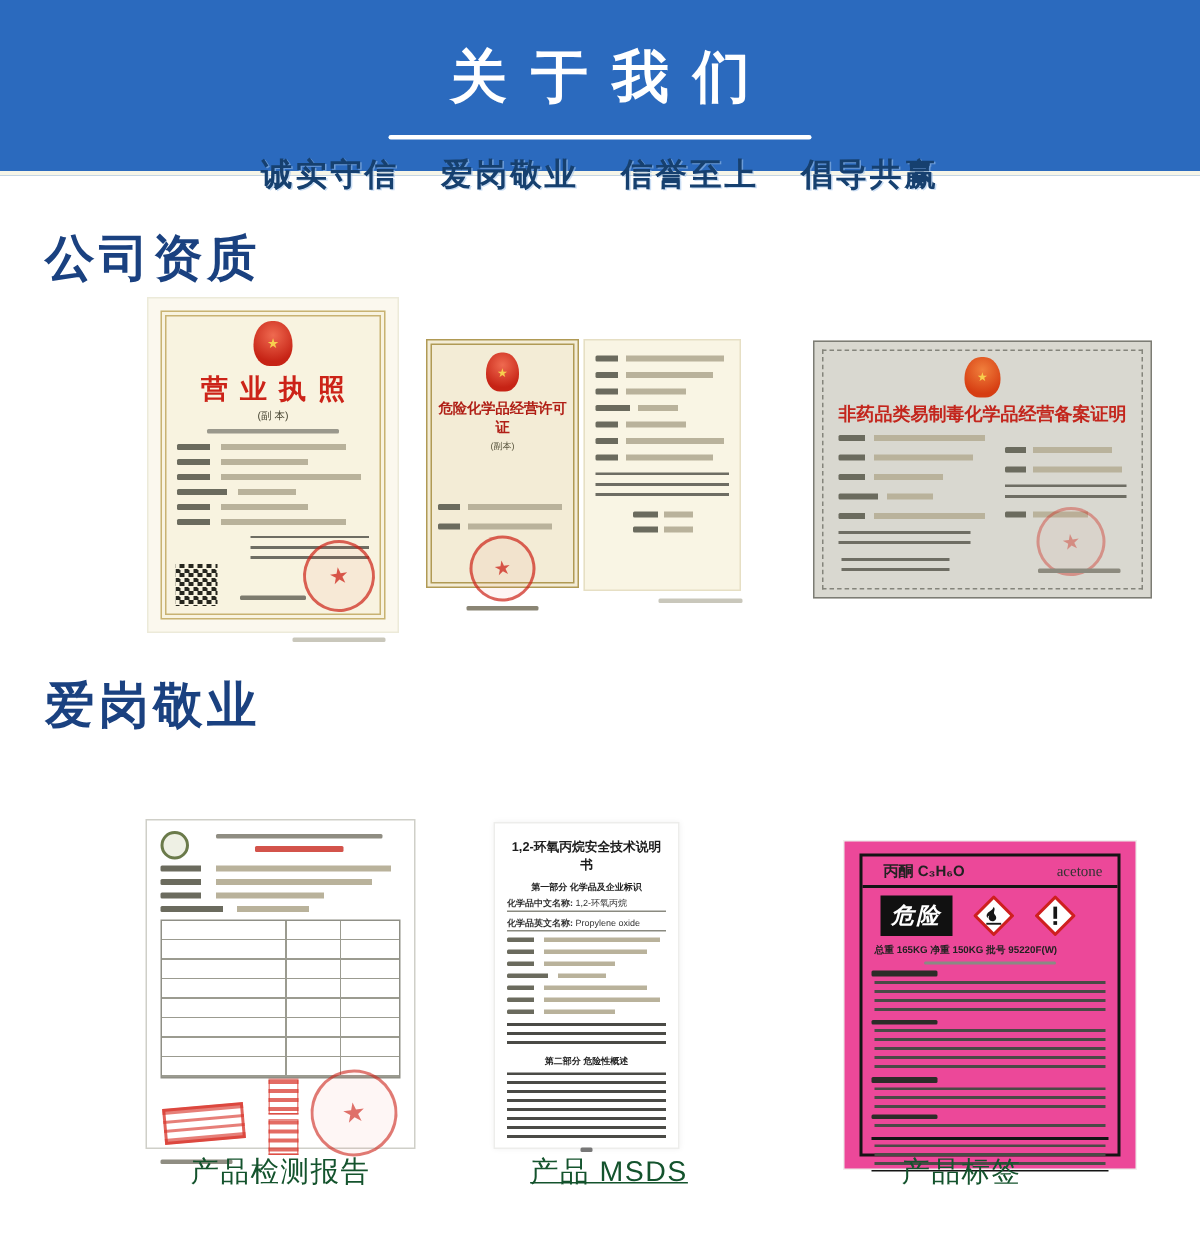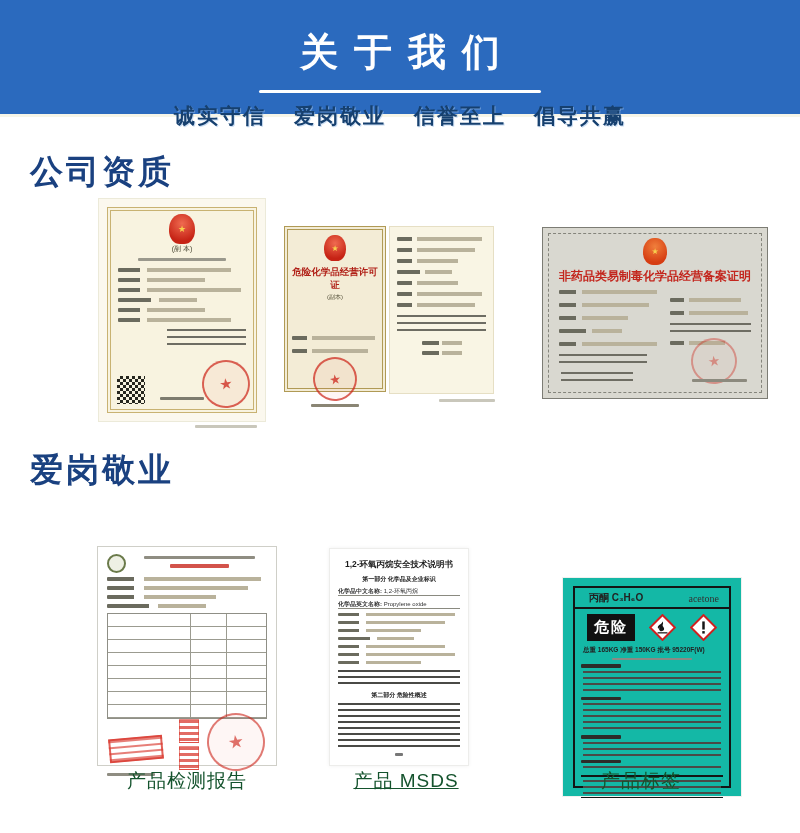--- a/index.html
+++ b/index.html
@@ -99,37 +99,37 @@
     background-image:
       repeating-linear-gradient(180deg,transparent 0 12px,#9b9b90 12px 13px),
       linear-gradient(90deg,transparent 0 52%,#9b9b90 52% calc(52% + 1px),transparent calc(52% + 1px) 75%,#9b9b90 75% calc(75% + 1px),transparent calc(75% + 1px));
   }
   .stamp-rect{
     width:50px;height:20px;border:2px solid rgba(217,58,48,.8);transform:rotate(-5deg);
     background:repeating-linear-gradient(180deg,rgba(217,58,48,.65) 0 2px,transparent 2px 6px);
   }
   .stamp-sq{width:18px;height:22px;background:repeating-linear-gradient(180deg,rgba(217,58,48,.75) 0 3px,transparent 3px 6px);border:1px solid rgba(217,58,48,.6);}
   .doc-msds{
-    position:absolute;left:329px;top:548px;width:140px;height:218px;
+    position:absolute;left:329px;top:548px;width:124px;height:218px;
     background:#ffffff;border:1px solid #ededeb;box-shadow:0 0 4px rgba(0,0,0,.06);
     box-sizing:border-box;padding:8px 8px;
   }
   .msds-title{font-size:8.5px;font-weight:bold;color:#1c1c1c;text-align:center;margin:2px 0 4px 0;}
   .msds-part{font-size:6px;font-weight:bold;color:#222;text-align:center;margin:3px 0;}
   .msds-field{font-size:6px;color:#333;border-bottom:1px solid #8a8a80;margin:0 0 4px 0;line-height:8px;white-space:nowrap;overflow:hidden;}
   .doc-label{
-    position:absolute;left:562px;top:577px;width:180px;height:220px;
-    background:#14b8a6;border:1px solid #f0f0ee;box-sizing:border-box;padding:8px 10px;
+    position:absolute;left:562px;top:560px;width:196px;height:220px;
+    background:#ec4899;border:1px solid #f0f0ee;box-sizing:border-box;padding:8px 10px;
   }
   .label-frame{border:2px solid #141414;height:100%;box-sizing:border-box;position:relative;}
   .label-head{display:flex;justify-content:space-between;align-items:center;padding:3px 10px 2px 14px;border-bottom:2px solid #141414;}
   .label-name-cn{font-size:10px;font-weight:bold;color:#222;}
   .label-name-en{font-size:10px;color:#333;font-family:"Liberation Serif","DejaVu Serif",serif;}
   .signal-row{display:flex;align-items:center;gap:14px;padding:5px 8px 2px 12px;}
-  .signal-box{background:#111;color:#fff;font-size:15px;font-weight:bold;letter-spacing:2px;padding:4px 7px;}
+  .signal-box{background:#111;color:#fff;font-size:15px;font-weight:bold;letter-spacing:2px;padding:4px 7px;font-style:italic;}
   .label-meta{font-size:6.5px;font-weight:bold;color:#222;padding:3px 6px 0 8px;white-space:nowrap;}
   .label-sec-h{height:3.5px;background:#2c2c28;width:26%;margin:4px 0 3px 6px;border-radius:1px;}
   .label-hr{height:2px;background:#141414;margin:4px 6px 3px 6px;}
   .img-caption{
     position:absolute;top:768px;transform:translateX(-50%);
     color:#14532d;font-size:19px;letter-spacing:1px;white-space:nowrap;
   }
   .micro{position:absolute;background:#c9c7bb;height:3px;border-radius:1px;}
 </style>
 </head>
@@ -145,20 +145,21 @@
     <span>倡导共赢</span>
   </div>
 </div>
 
 <h2 class="section-title q1">公司资质</h2>
 <h2 class="section-title q2">爱岗敬业</h2>
 
 <div class="cert-a">
   <div class="cert-a-inner">
     <div class="emblem" style="width:26px;height:30px;font-size:9px;">★</div>
+    <div class="cert-a-title">营业执照</div>
     <div class="cert-a-sub">(副 本)</div>
     <div class="tl" style="width:68%;margin:4px auto 7px auto;"></div>
     <div class="rl"></div>
     <div class="rl b" style="margin-top:6px;"></div>
     <div class="rl c" style="margin-top:6px;"></div>
     <div class="rl d" style="margin-top:6px;"></div>
     <div class="rl b" style="margin-top:6px;"></div>
     <div class="rl" style="margin-top:6px;"></div>
     <div class="mlines" style="height:20px;margin-top:7px;margin-left:38%;"></div>
     <div class="qr" style="width:28px;height:28px;position:absolute;left:9px;bottom:8px;"></div>

